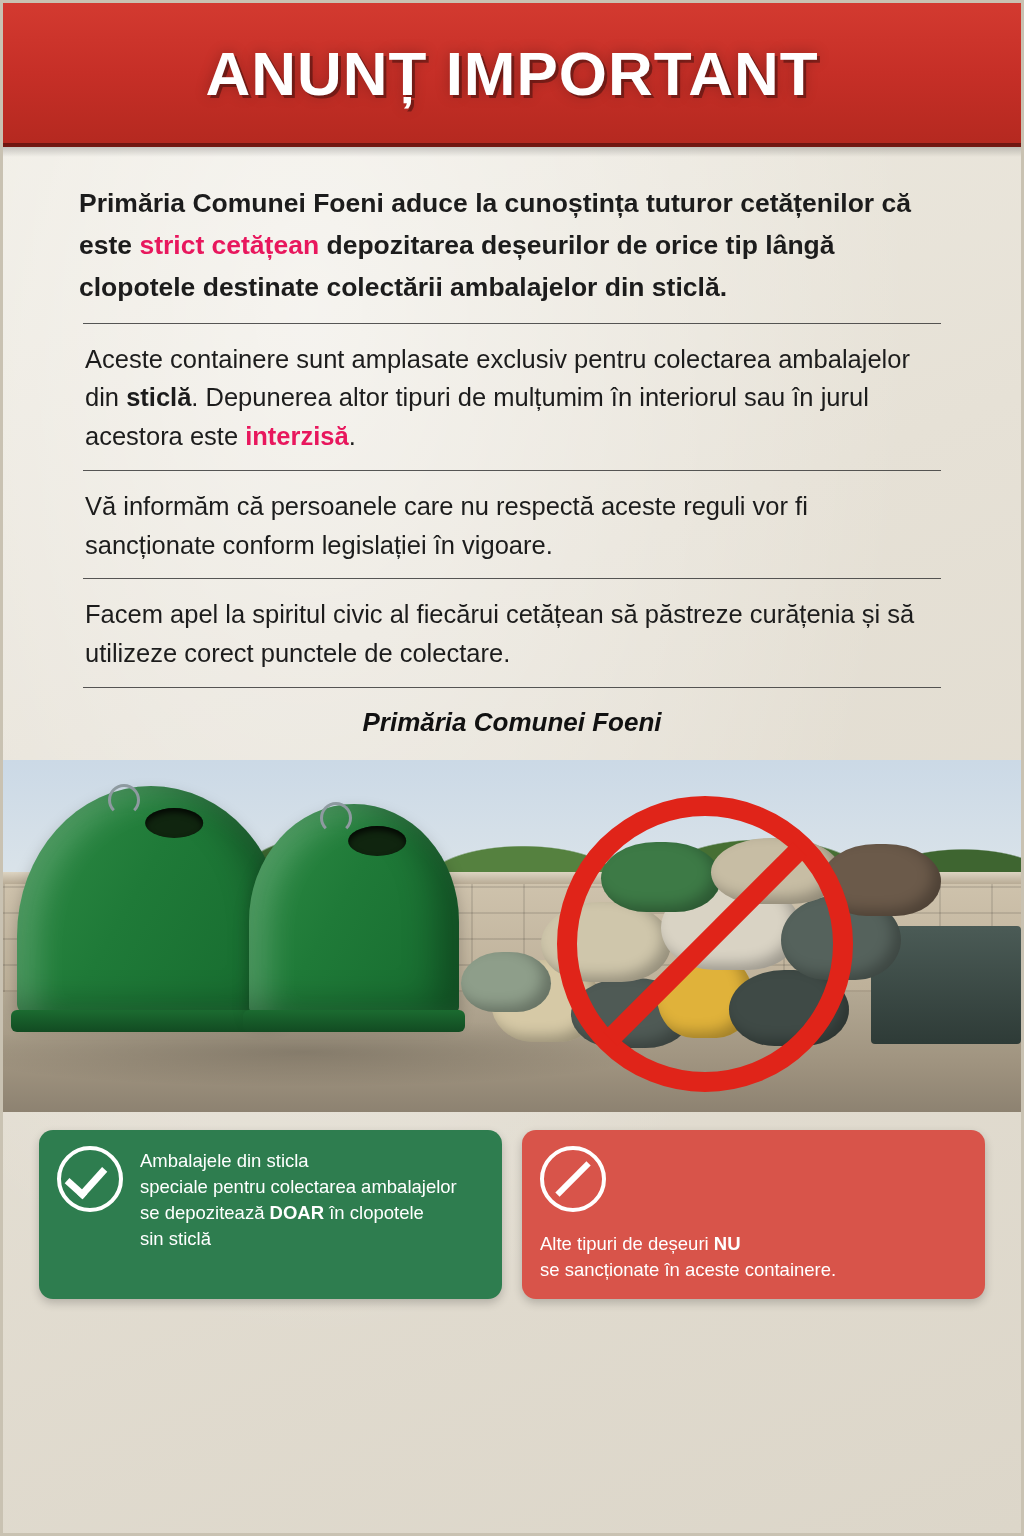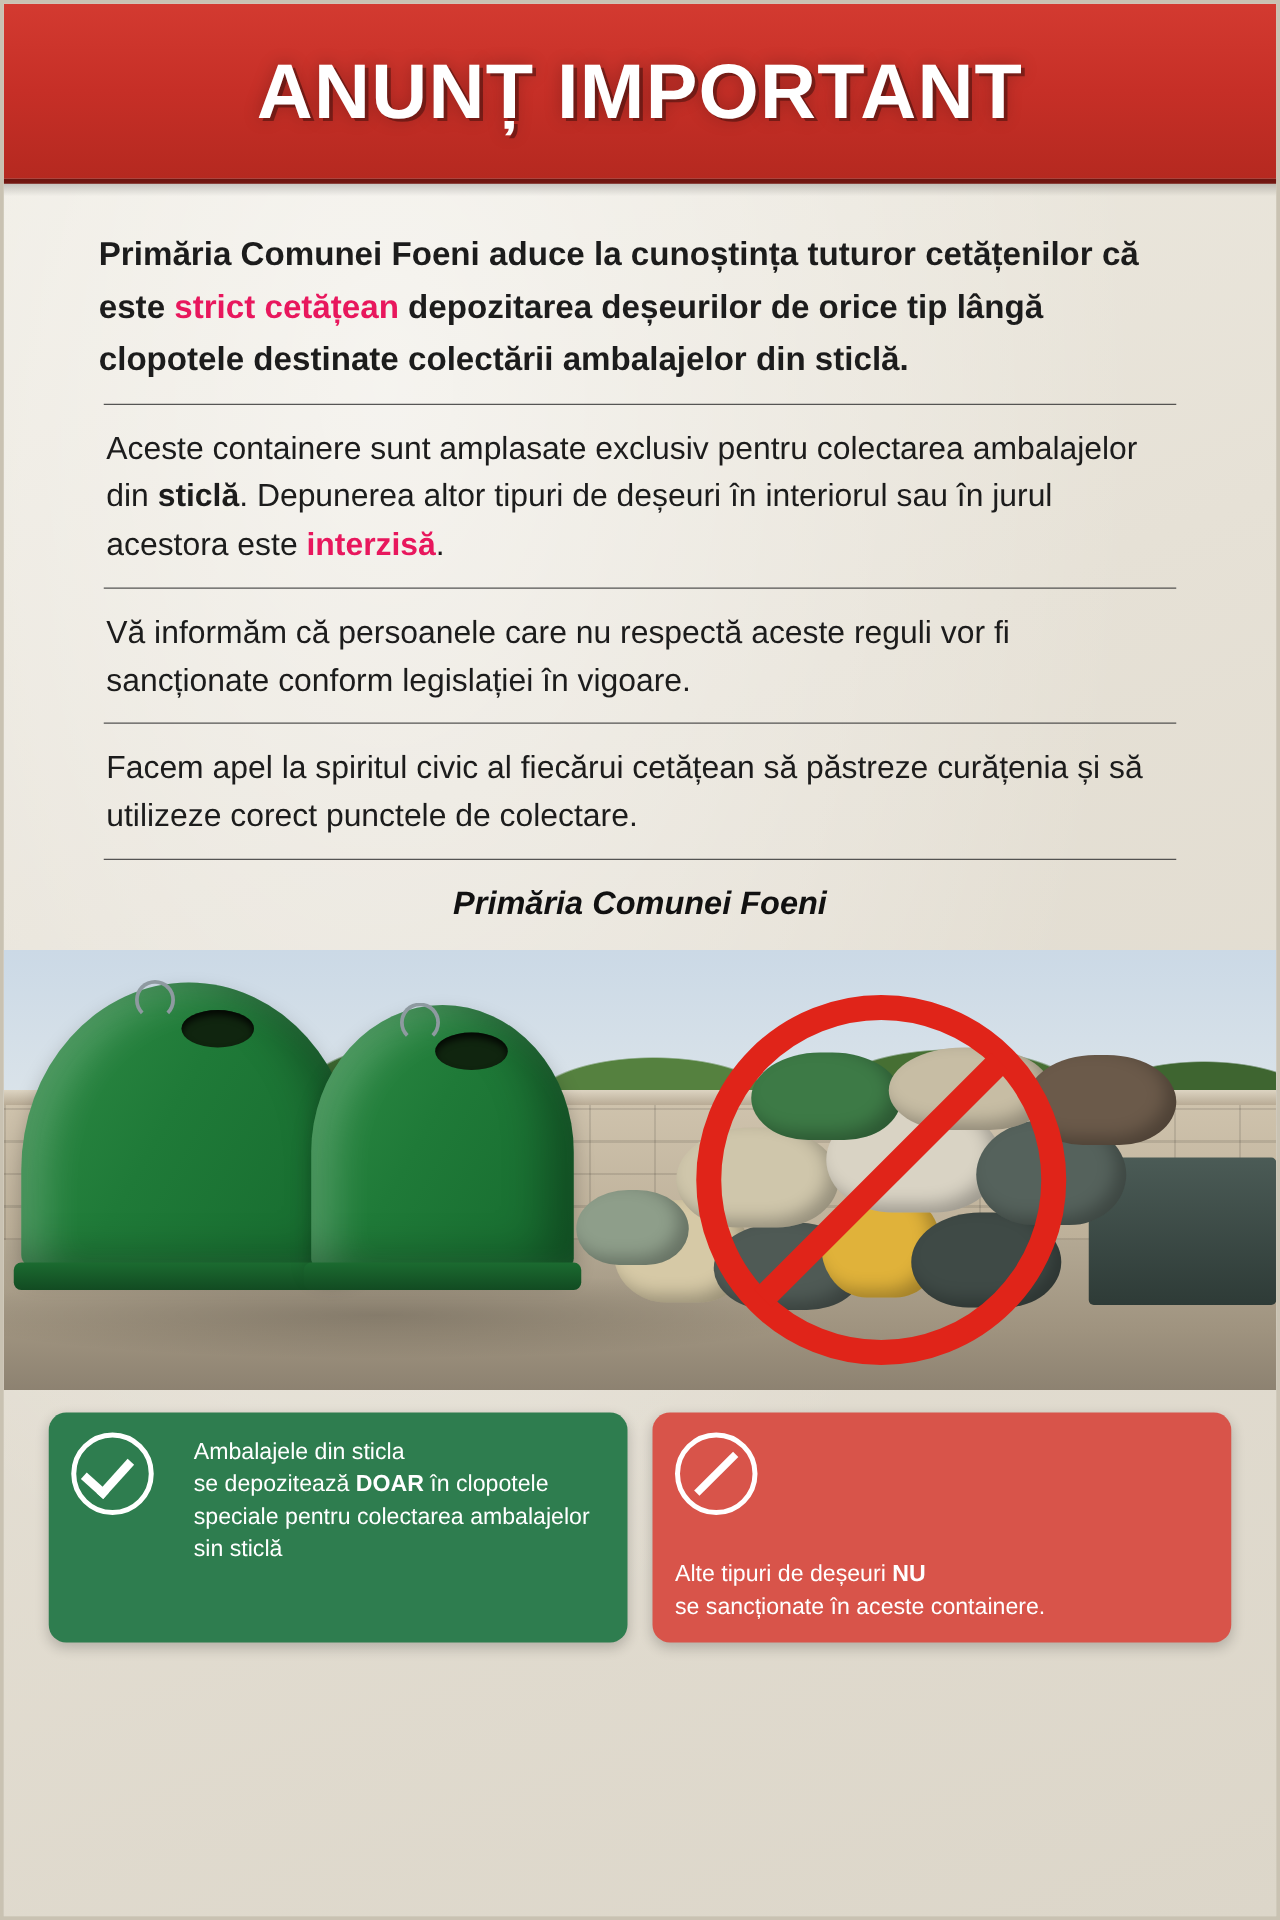--- a/index.html
+++ b/index.html
@@ -213,21 +213,21 @@
     display: flex;
     gap: 20px;
     padding: 18px 36px 28px 36px;
   }
   .rule {
     flex: 1;
     border-radius: 14px;
     padding: 16px 18px;
     display: flex;
     align-items: flex-start;
-    gap: 32px;
+    gap: 17px;
     color: #ffffff;
     box-shadow: 0 4px 10px rgba(0,0,0,0.20);
   }
   .rule.ok { background: #2e7d4f; }
   .rule.no { background: #d8544a; flex-direction: column; }
   .rule-text {
     font-size: 18.5px;
     line-height: 1.42;
     padding-top: 2px;
   }
@@ -267,21 +267,21 @@
 
   <div class="content">
 
     <p class="para lead">
       <span class="b">Primăria Comunei Foeni</span><span> aduce la cunoștința tuturor </span><span class="b">cetățenilor</span><span> că este </span><span class="red">strict cetățean</span><span> depozitarea deșeurilor de orice tip lângă clopotele destinate colectării ambalajelor din sticlă.</span>
     </p>
 
     <div class="divider"></div>
 
     <p class="para indent">
-      <span>Aceste containere sunt amplasate exclusiv pentru colectarea ambalajelor din </span><span class="b">sticlă</span><span>. Depunerea altor tipuri de deșeuri în interiorul sau în jurul acestora este </span><span class="red">interzisă</span><span>.</span>
+      <span>Aceste containere sunt amplasate exclusiv pentru colectarea ambalajelor din </span><span class="b">sticlă</span><span>. Depunerea altor tipuri de mulțumim în interiorul sau în jurul acestora este </span><span class="red">interzisă</span><span>.</span>
     </p>
 
     <div class="divider"></div>
 
     <p class="para indent">Vă informăm că persoanele care nu respectă aceste reguli vor fi sancționate conform legislației în vigoare.</p>
 
     <div class="divider"></div>
 
     <p class="para indent">Facem apel la spiritul civic al fiecărui cetățean să păstreze curățenia și să utilizeze corect punctele de colectare.</p>
 
@@ -325,22 +325,22 @@
     <div class="no-sign">
       <div class="bar"></div>
     </div>
   </div>
 
   <div class="rules">
     <div class="rule ok">
       <div class="badge check"></div>
       <div class="rule-text">
         <div>Ambalajele din sticla</div>
+        <div>speciale pentru colectarea ambalajelor</div>
         <div>se depozitează <b>DOAR</b> în clopotele</div>
-        <div>speciale pentru colectarea ambalajelor</div>
         <div>sin sticlă</div>
       </div>
     </div>
 
     <div class="rule no">
       <div class="badge ban"></div>
       <div class="rule-text">
         <div>Alte tipuri de deșeuri <b>NU</b></div>
         <div>se sancționate în aceste containere.</div>
       </div>

